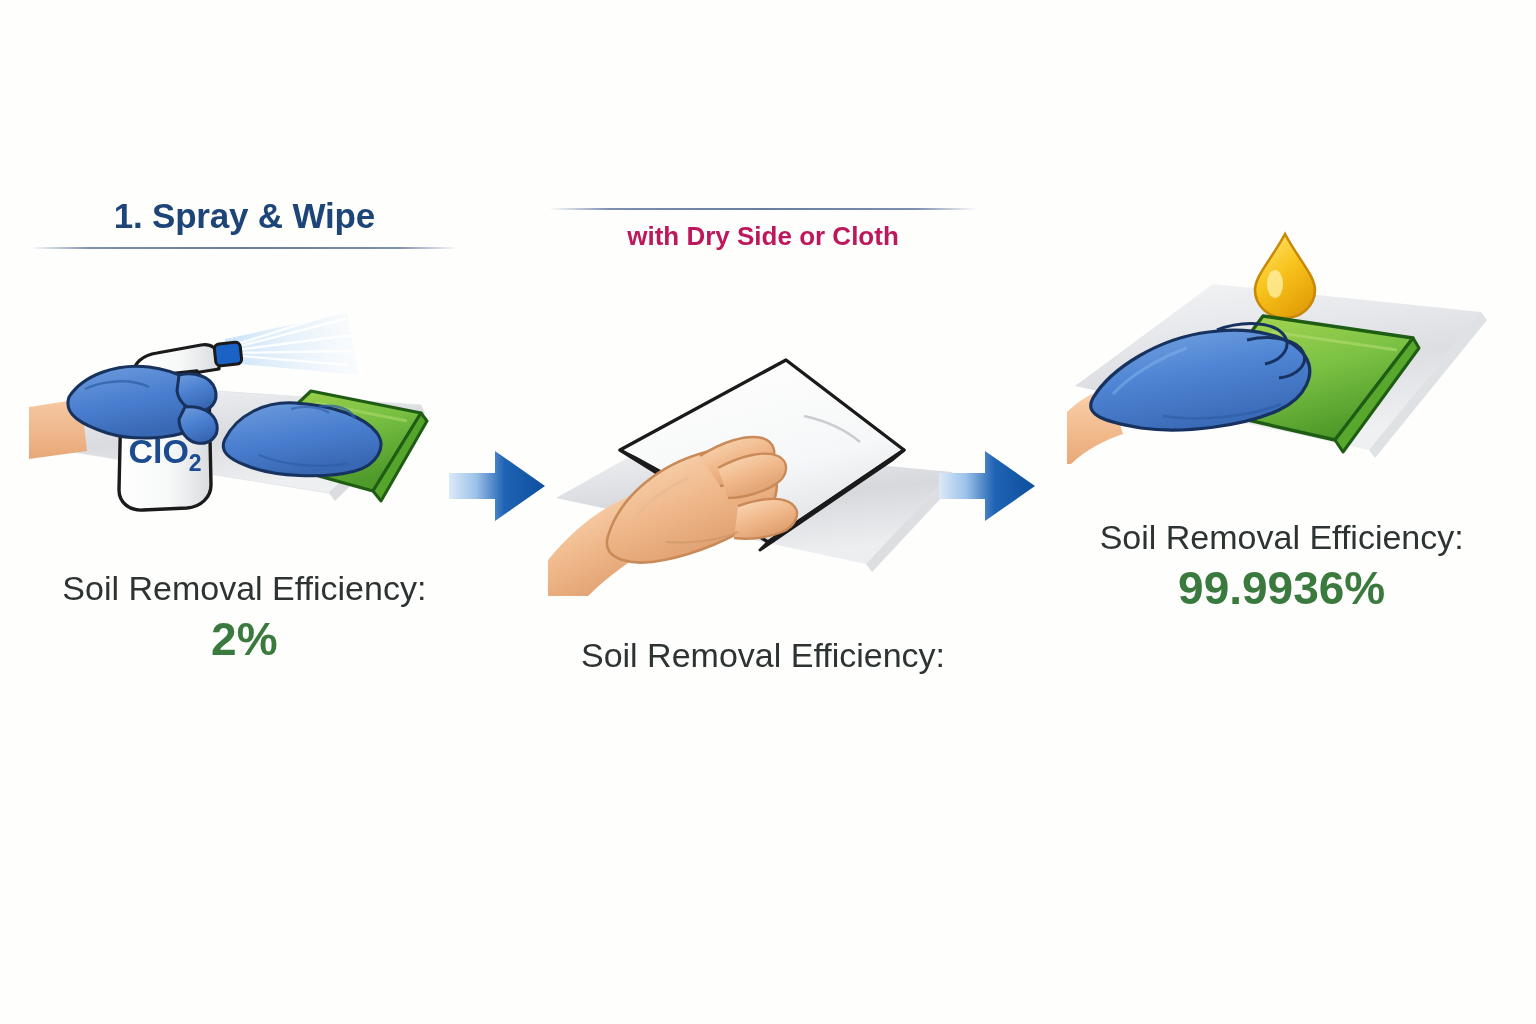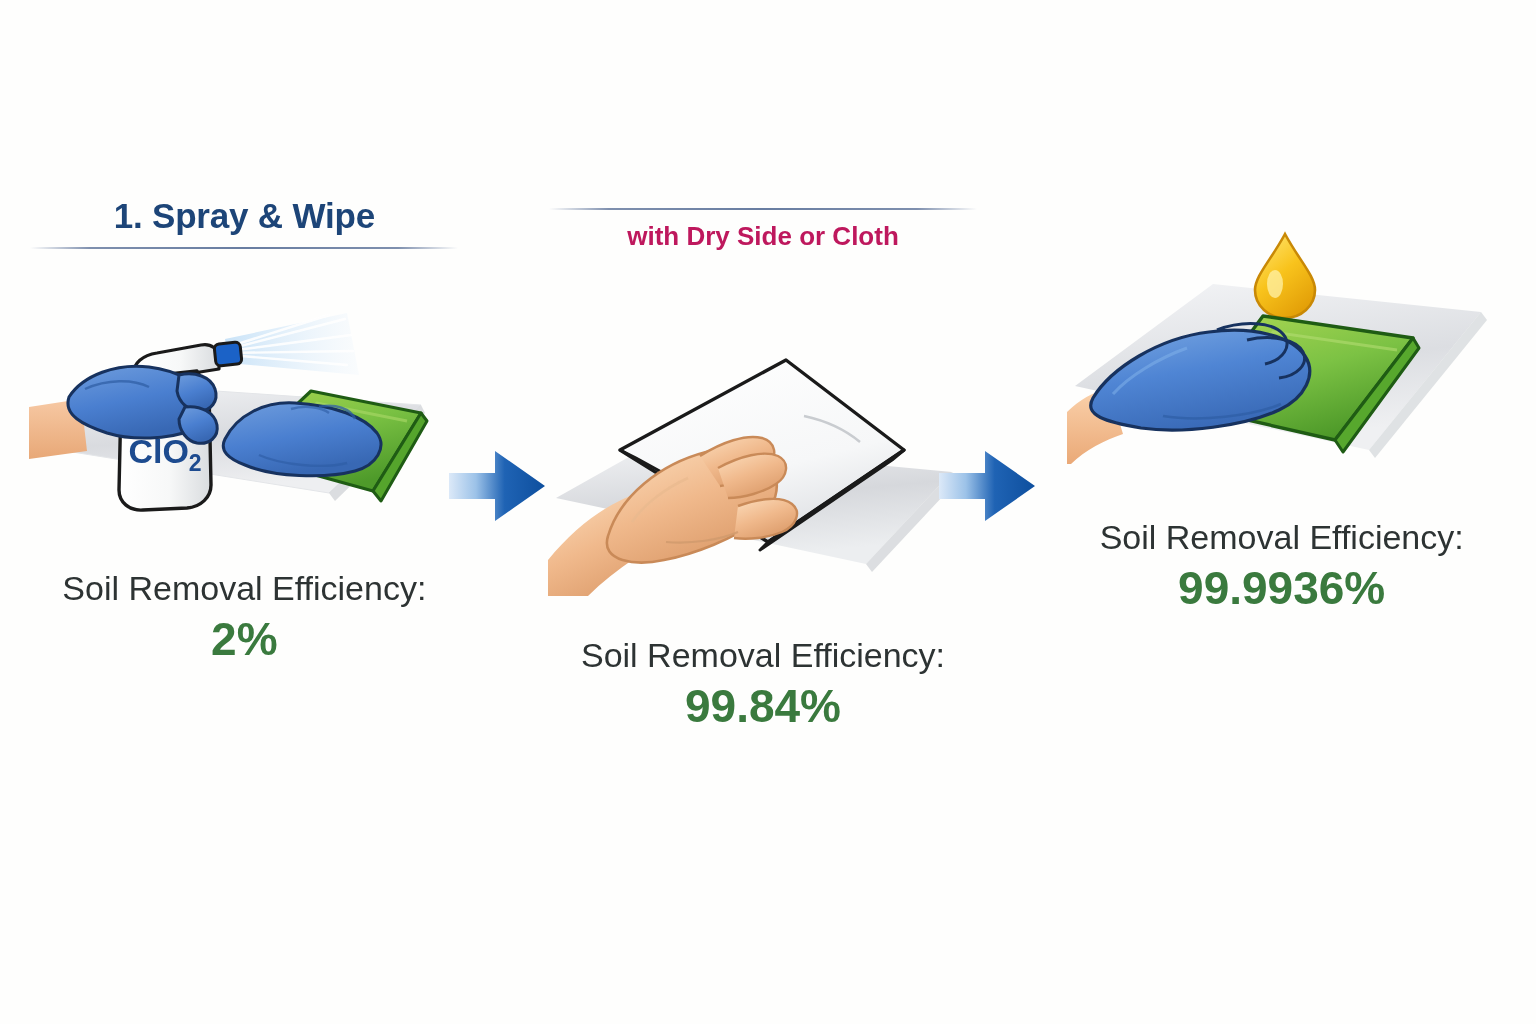--- a/index.html
+++ b/index.html
@@ -296,21 +296,20 @@
             <path d="M190 160 C212 152 234 150 244 158 C254 166 248 180 234 186
                      C220 192 200 194 186 192" fill="url(#skin2)" stroke="#c98a58" stroke-width="2.4"></path>
             <path d="M118 196 C144 198 172 194 190 186" fill="none" stroke="#d09a6d" stroke-width="2.2" opacity="0.8"></path>
             <path d="M84 176 C96 158 118 142 140 132" fill="none" stroke="#e8b98e" stroke-width="2.6" opacity="0.7"></path>
           </g>
         </svg>
       </div>
 
       <div class="metric">
         <div class="metric-label">Soil Removal Efficiency:</div>
-        <div class="metric-value">99.84%</div>
       </div>
     </div>
 
     <div class="panel panel-3">
 
       <div class="illus">
         <svg width="430" height="250" viewBox="0 0 430 250">
           <defs>
             <linearGradient id="surf3" x1="0" y1="0" x2="0.3" y2="1">
               <stop offset="0%" stop-color="#f4f5f7"></stop>

